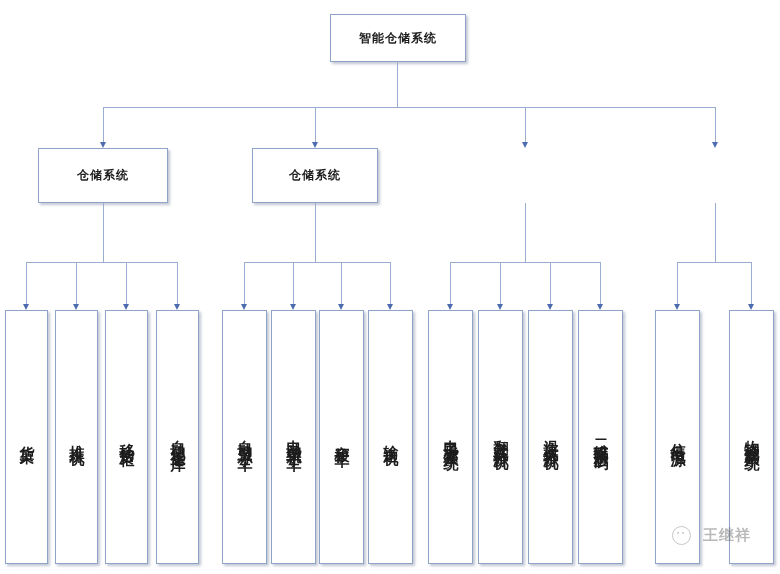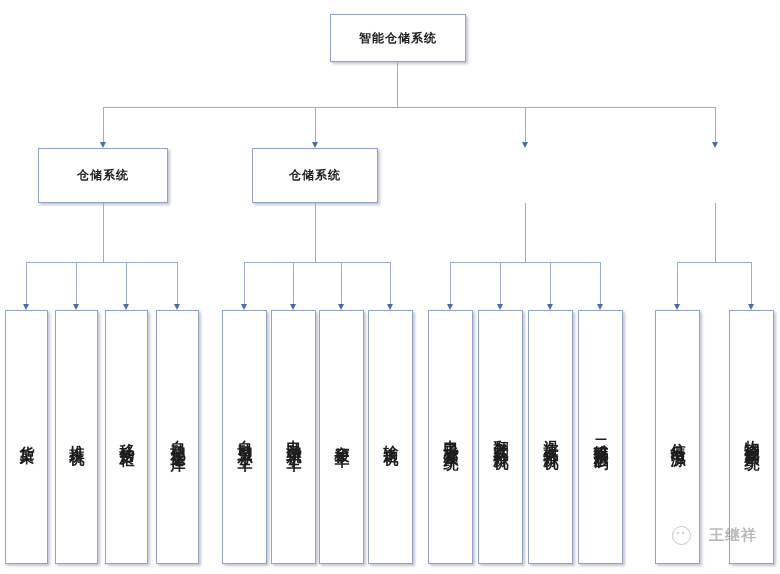--- a/index.html
+++ b/index.html
@@ -56,21 +56,21 @@
     width: 0;
     height: 0;
     border-left: 3.5px solid transparent;
     border-right: 3.5px solid transparent;
     border-top: 6px solid #4d6cae;
   }
   #watermark {
     position: absolute;
     display: flex;
     align-items: center;
-    gap: 18px;
+    gap: 12px;
     opacity: 0.48;
     pointer-events: none;
   }
   #watermark .wm-logo {
     width: 17px;
     height: 17px;
     border-radius: 50%;
     border: 1px solid #8a8a8a;
     position: relative;
   }

